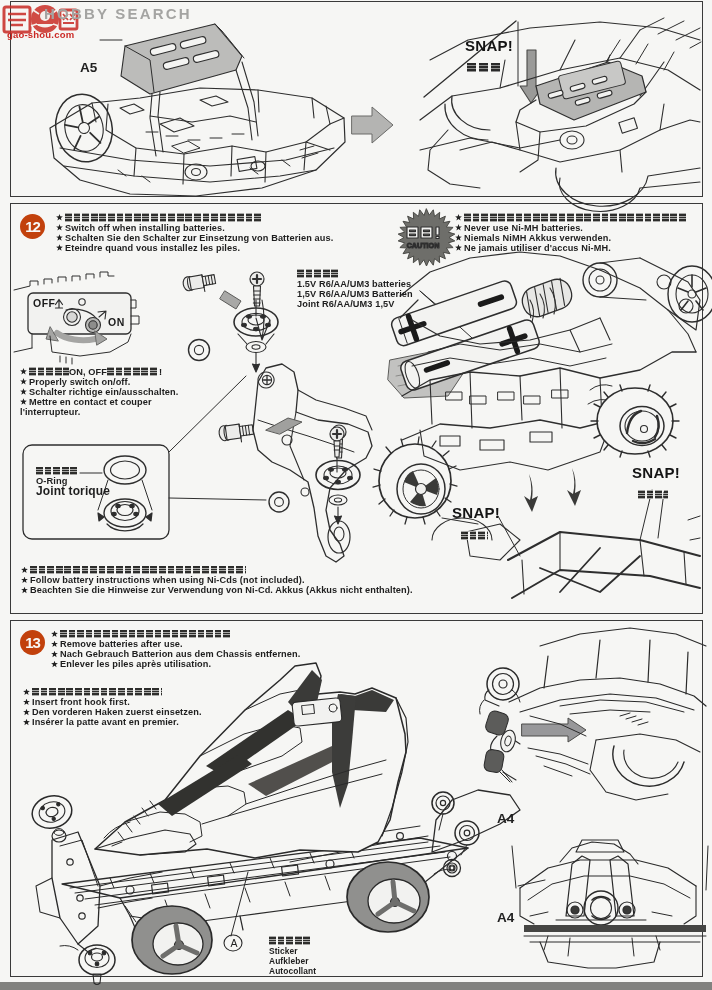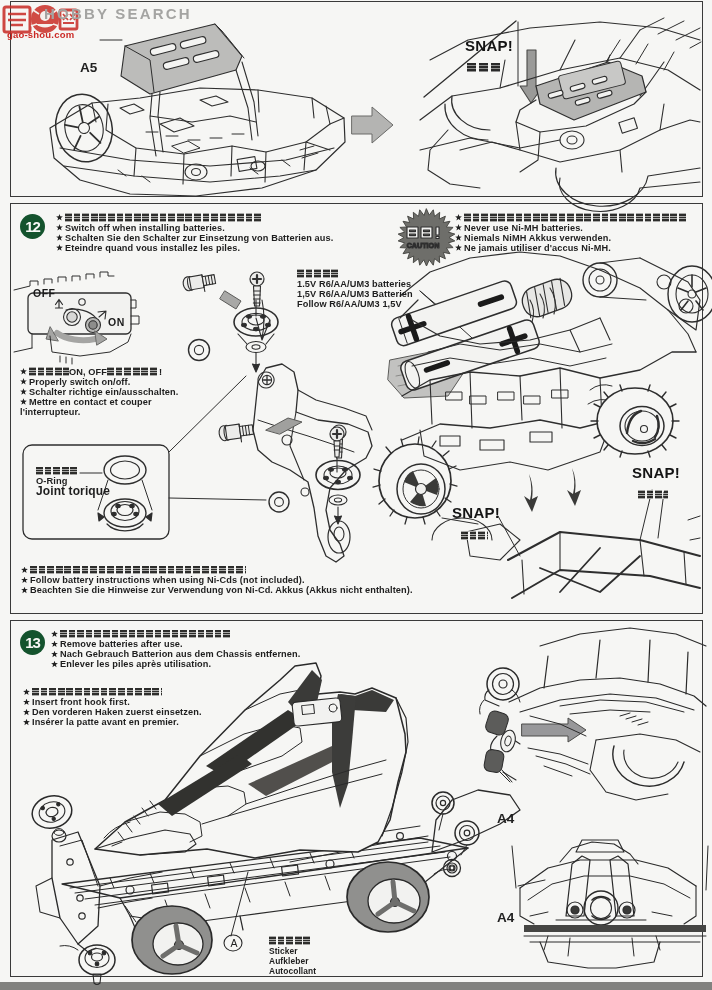--- a/index.html
+++ b/index.html
@@ -7,21 +7,21 @@
 .bx{position:absolute;border:1.6px solid #3a3a3a;background:transparent;}
 .t{position:absolute;white-space:nowrap;font:700 9.2px/10.1px "Liberation Sans",sans-serif;color:#1e1e1e;letter-spacing:.1px;}
 .t div{height:10.1px;}
 .jp{display:inline-block;height:8.5px;vertical-align:-1px;
  background:repeating-linear-gradient(0deg,rgba(246,246,244,.62) 0 1px,rgba(0,0,0,0) 1px 2.6px),
  repeating-linear-gradient(90deg,rgba(28,28,26,.92) 0 6.7px,rgba(0,0,0,0) 6.7px 8.6px);}
 .st{display:inline-block;width:7px;height:7px;background:#222;margin-right:2px;vertical-align:-0.5px;
  clip-path:polygon(50% 0%,62% 33%,98% 35%,70% 56%,80% 92%,50% 71%,20% 92%,30% 56%,2% 35%,38% 33%);}
 .big{position:absolute;white-space:nowrap;font:700 15px/15px "Liberation Sans",sans-serif;color:#141414;letter-spacing:.3px;}
 .lbl{position:absolute;white-space:nowrap;font:600 13.5px/14px "Liberation Sans",sans-serif;color:#222;margin-top:29px;}
-.num{position:absolute;width:25px;height:25px;border-radius:50%;background:#14532d;color:#f8f8f6;
+.num{position:absolute;width:25px;height:25px;border-radius:50%;background:#c2410c;color:#f8f8f6;
  font:800 15px/25px "Liberation Sans",sans-serif;text-align:center;letter-spacing:-1.2px;}
 svg.art{position:absolute;left:0;top:0;}
 </style></head>
 <body>
 <div id="page">
 
 <div class="bx" style="left:10px;top:1px;width:691px;height:194px;"></div>
 <div class="bx" style="left:10px;top:203px;width:691px;height:409px;"></div>
 <div class="bx" style="left:10px;top:620px;width:691px;height:355px;"></div>
 <div style="position:absolute;left:0;top:981.5px;width:712px;height:8.5px;background:#82827f;"></div>
@@ -505,23 +505,23 @@
 <div class="t" style="left:455px;top:212.5px;">
 <div><span class="st"></span><span class="jp" style="width:224px;"></span></div>
 <div><span class="st"></span>Never use Ni-MH batteries.</div>
 <div><span class="st"></span>Niemals NiMH Akkus verwenden.</div>
 <div><span class="st"></span>Ne jamais utiliser d'accus Ni-MH.</div>
 </div>
 <div class="t" style="left:297px;top:268.5px;">
 <div><span class="jp" style="width:41px;"></span></div>
 <div>1.5V R6/AA/UM3 batteries</div>
 <div>1,5V R6/AA/UM3 Batterien</div>
-<div>Follow R6/AA/UM3 1,5V</div>
-</div>
-<div style="position:absolute;left:33px;top:288px;font:800 10.5px/11px 'Liberation Sans',sans-serif;color:#1a1a1a;letter-spacing:.5px;text-align:right;">OFF</div>
+<div>Joint R6/AA/UM3 1,5V</div>
+</div>
+<div style="position:absolute;left:33px;top:298px;font:800 10.5px/11px 'Liberation Sans',sans-serif;color:#1a1a1a;letter-spacing:.5px;text-align:right;">OFF</div>
 <div style="position:absolute;left:108px;top:317px;font:800 10.5px/11px 'Liberation Sans',sans-serif;color:#1a1a1a;letter-spacing:.5px;">ON</div>
 <div class="t" style="left:20px;top:366.5px;">
 <div><span class="st"></span><span class="jp" style="width:40px;"></span>ON, OFF<span class="jp" style="width:52px;"></span>!</div>
 <div><span class="st"></span>Properly switch on/off.</div>
 <div><span class="st"></span>Schalter richtige ein/ausschalten.</div>
 <div><span class="st"></span>Mettre en contact et couper</div>
 <div>l'interrupteur.</div>
 </div>
 <div class="t" style="left:36px;top:466px;">
 <div><span class="jp" style="width:43px;"></span></div>

